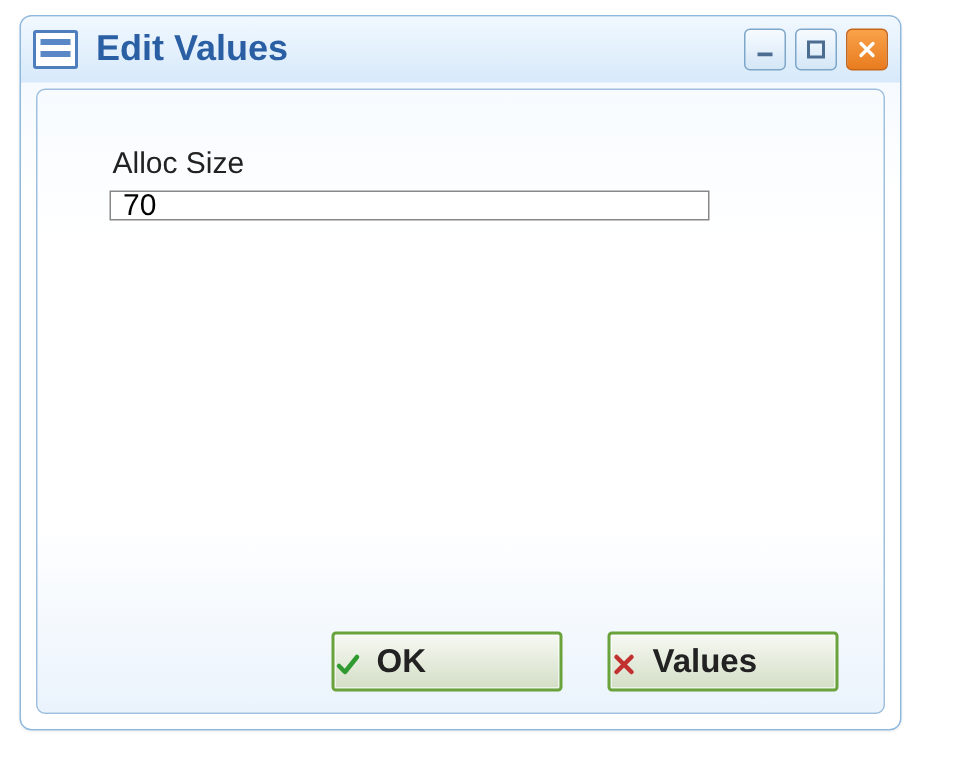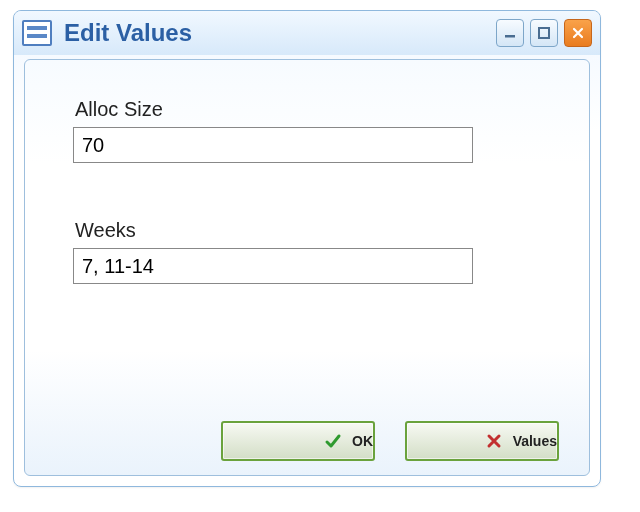--- a/index.html
+++ b/index.html
@@ -89,21 +89,21 @@
     padding: 28px 48px 20px 48px;
     box-sizing: border-box;
   }
   .field-label {
     font-size: 20px;
     color: #222;
     margin: 10px 0 6px 2px;
   }
   .field-input {
     width: 400px;
-    height: 36px;
+    height: 20px;
     border: 1px solid #888;
     background: #ffffff;
     font-size: 20px;
     padding: 2px 8px;
     box-sizing: border-box;
     color: #000;
     font-family: Arial, Helvetica, sans-serif;
   }
   .field-group { margin-bottom: 56px; }
 
@@ -115,23 +115,23 @@
     gap: 30px;
   }
   .btn {
     width: 150px;
     height: 36px;
     border: 2px solid #6aa23c;
     border-radius: 3px;
     background: linear-gradient(#f7f9f3, #d3dec6);
     display: flex;
     align-items: center;
-    justify-content: flex-end;
+    justify-content: flex-start;
     gap: 10px;
-    font-size: 14px;
+    font-size: 22px;
     font-weight: bold;
     color: #222;
     cursor: pointer;
     box-shadow: inset 0 0 0 1px rgba(255,255,255,0.6);
   }
   .btn .icon {
     width: 18px;
     height: 18px;
   }
 </style>
@@ -162,24 +162,20 @@
     </div>
   </div>
 
   <div class="client">
 
     <div class="field-group">
       <div class="field-label">Alloc Size</div>
       <input class="field-input" type="text" value="70" style="">
     </div>
 
-    <div class="field-group">
-      <div class="field-label">Weeks</div>
-      <input class="field-input" type="text" value="7, 11-14" style="">
-    </div>
 
     <div class="button-bar">
       <div class="btn">
         <span class="icon">
           <svg width="18" height="18" viewBox="0 0 18 18">
             <path d="M3 10 L7 14 L15 4" fill="none" stroke="#2f9a2f" stroke-width="3" stroke-linecap="round" stroke-linejoin="round"></path>
           </svg>
         </span>
         <span>OK</span>
       </div>

